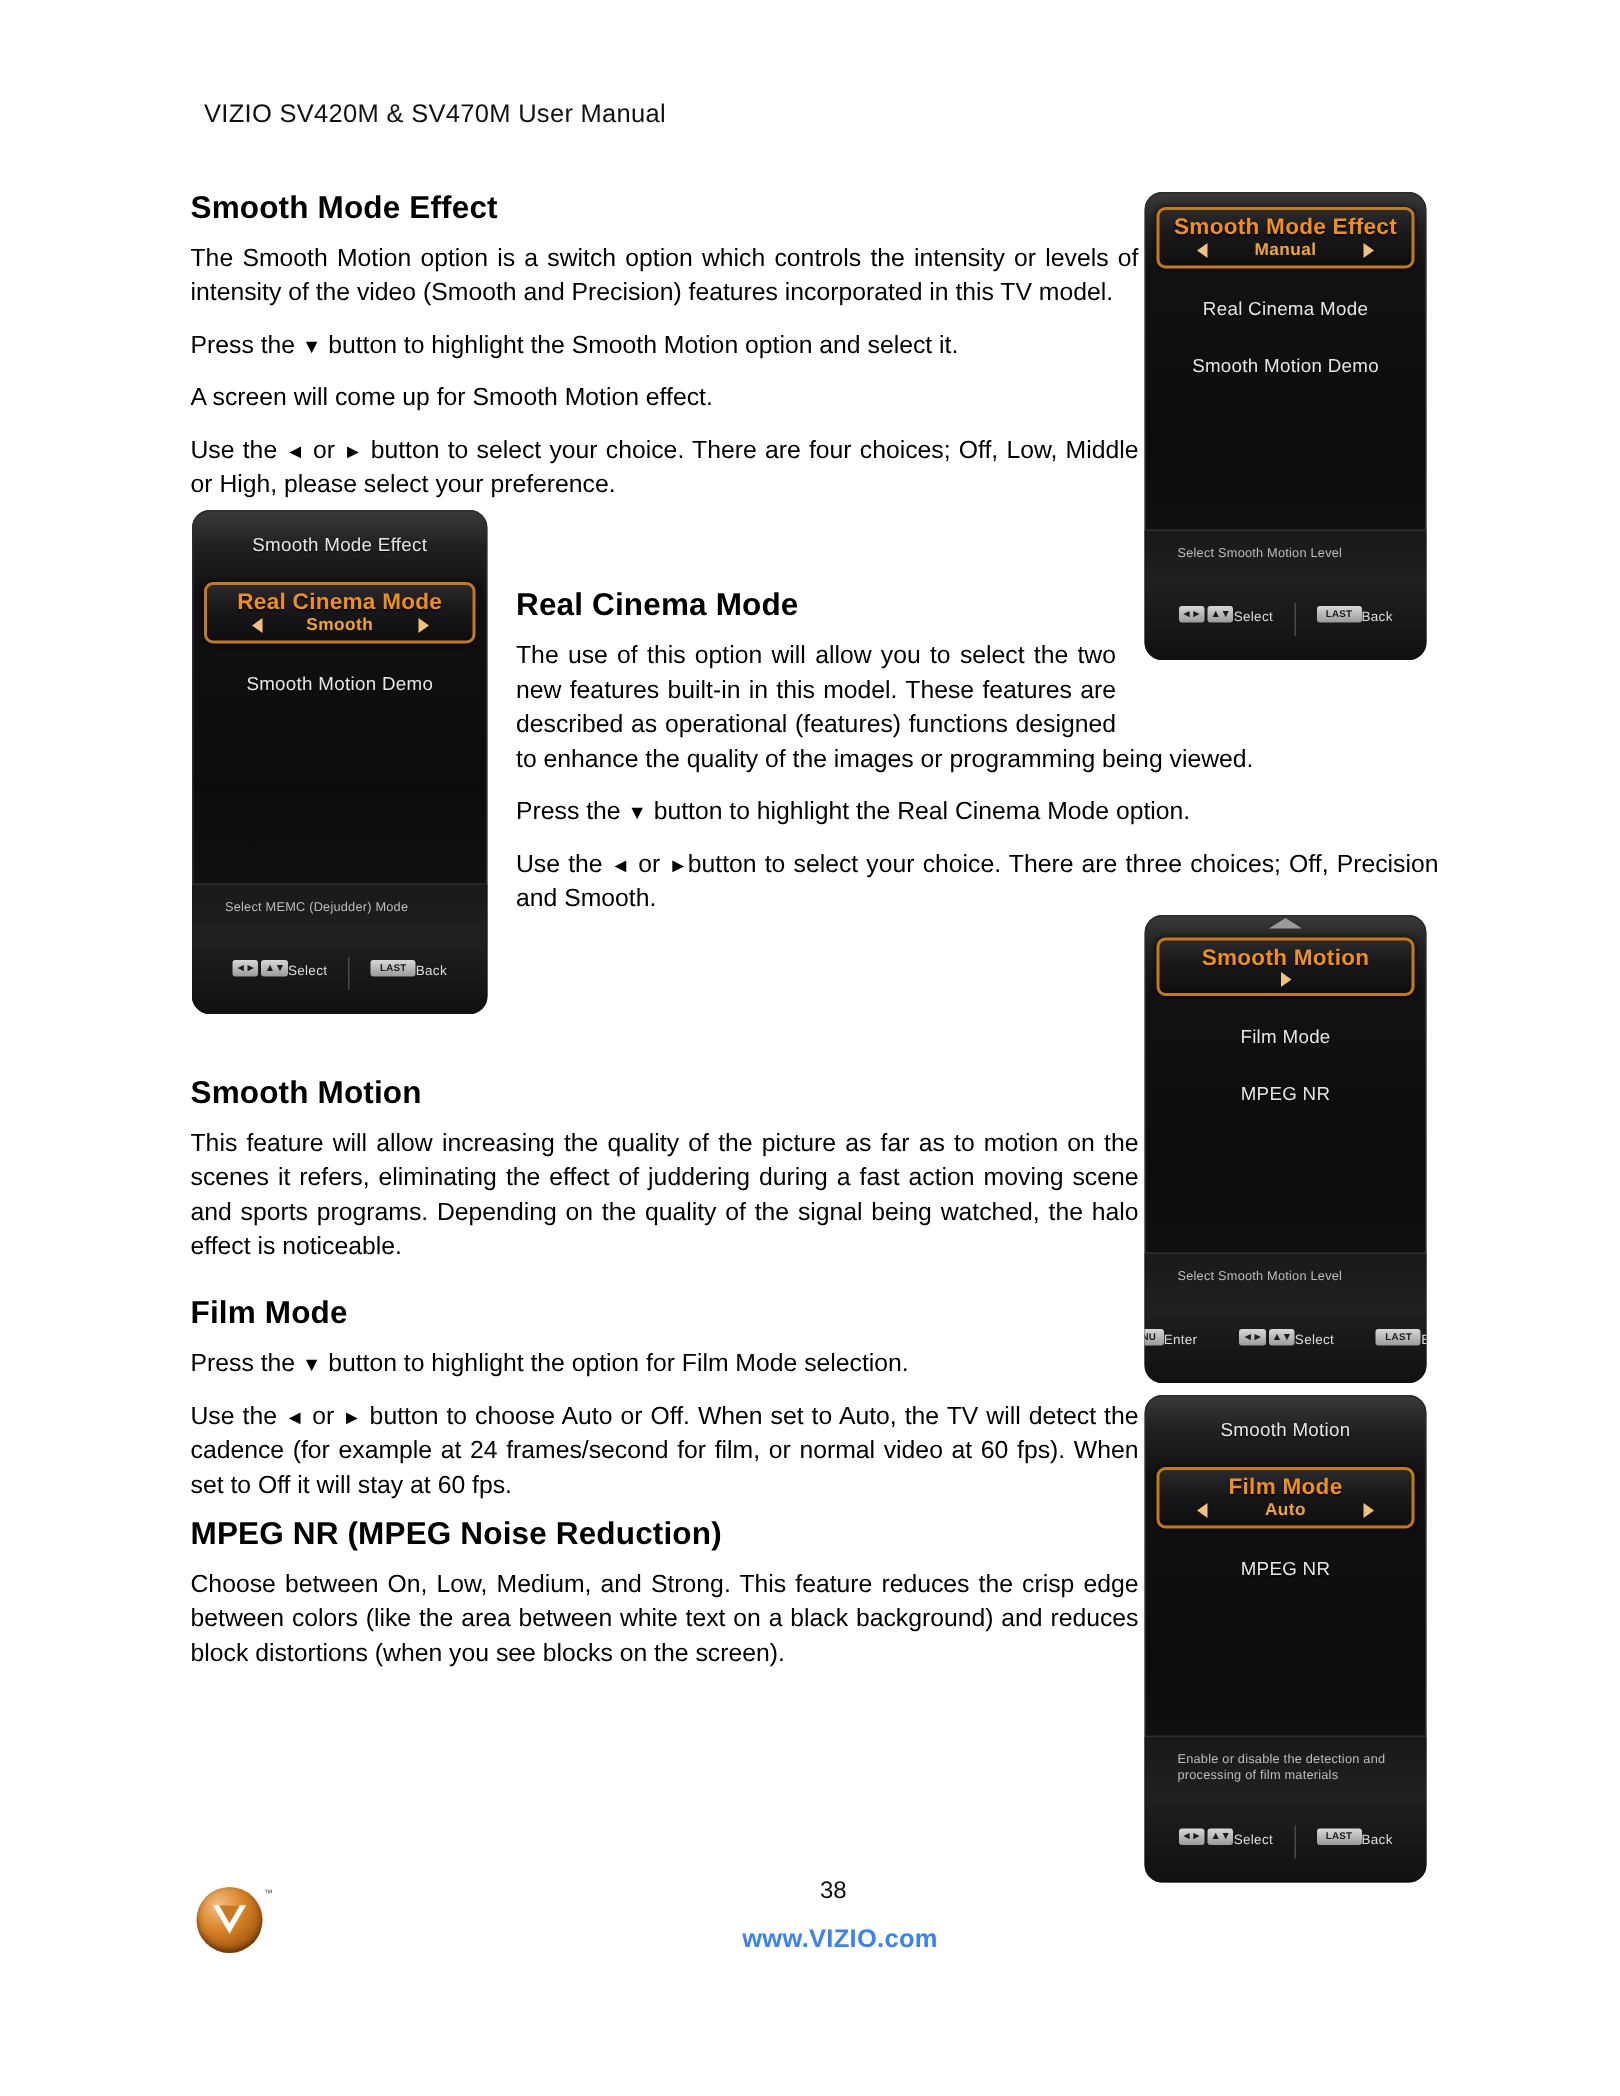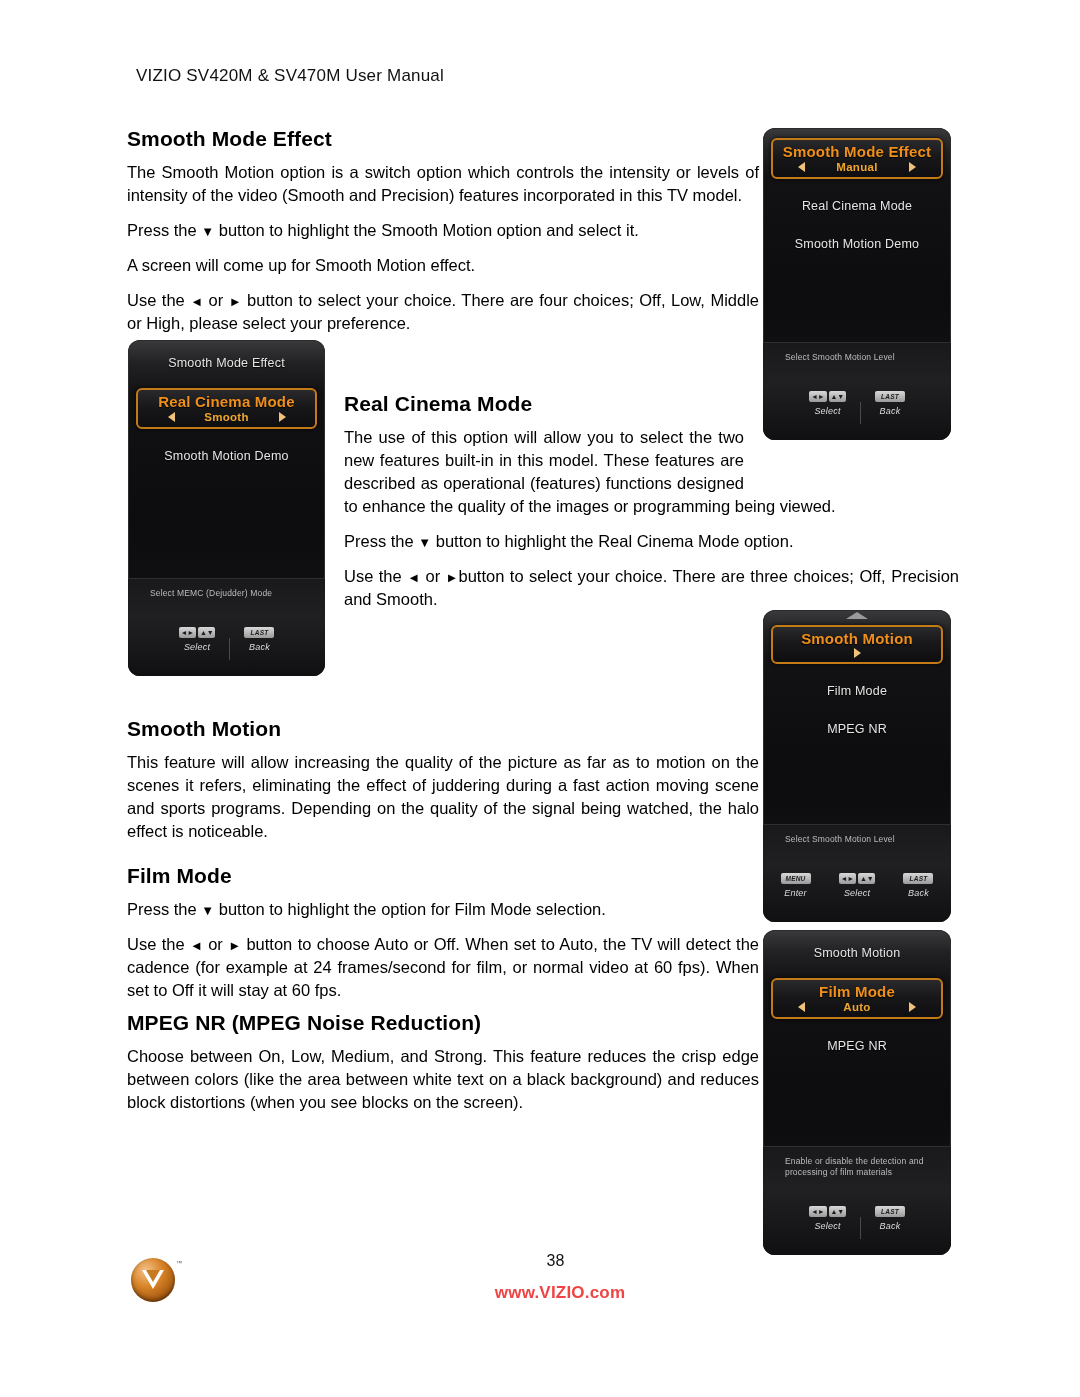--- a/index.html
+++ b/index.html
@@ -144,24 +144,22 @@
   }
   .osd-keys {
     display: flex;
     align-items: flex-end;
     justify-content: center;
     gap: 0;
     margin-top: 12px;
   }
   .keygroup {
     display: flex;
-    flex-direction: column;
     align-items: center;
     padding: 16px 12px;
-    font-style: italic;
   }
   .keygroup .glyphs { display: flex; gap: 2px; }
   .keycap {
     background: linear-gradient(180deg,#d8d8d8,#9a9a9a);
     border-radius: 2px;
     color: #1b1b1b;
     font-size: 7px;
     font-weight: bold;
     line-height: 9px;
     padding: 1px 2px;
@@ -242,21 +240,21 @@
     color: #111;
     padding-left: 31px;
   }
   .site-url {
     position: absolute;
     left: 0; right: 0;
     top: 1283px;
     text-align: center;
     font-size: 17px;
     font-weight: bold;
-    color: #ef4444;
+    color: #3b82f6;
     letter-spacing: .2px;
     margin-left: 40px;
   }
 </style>
 </head>
 <body>
 
 <div class="page-header">VIZIO SV420M &amp; SV470M User Manual</div>
 
 <div class="block" style="left:127px; top:127px; width:632px;">

